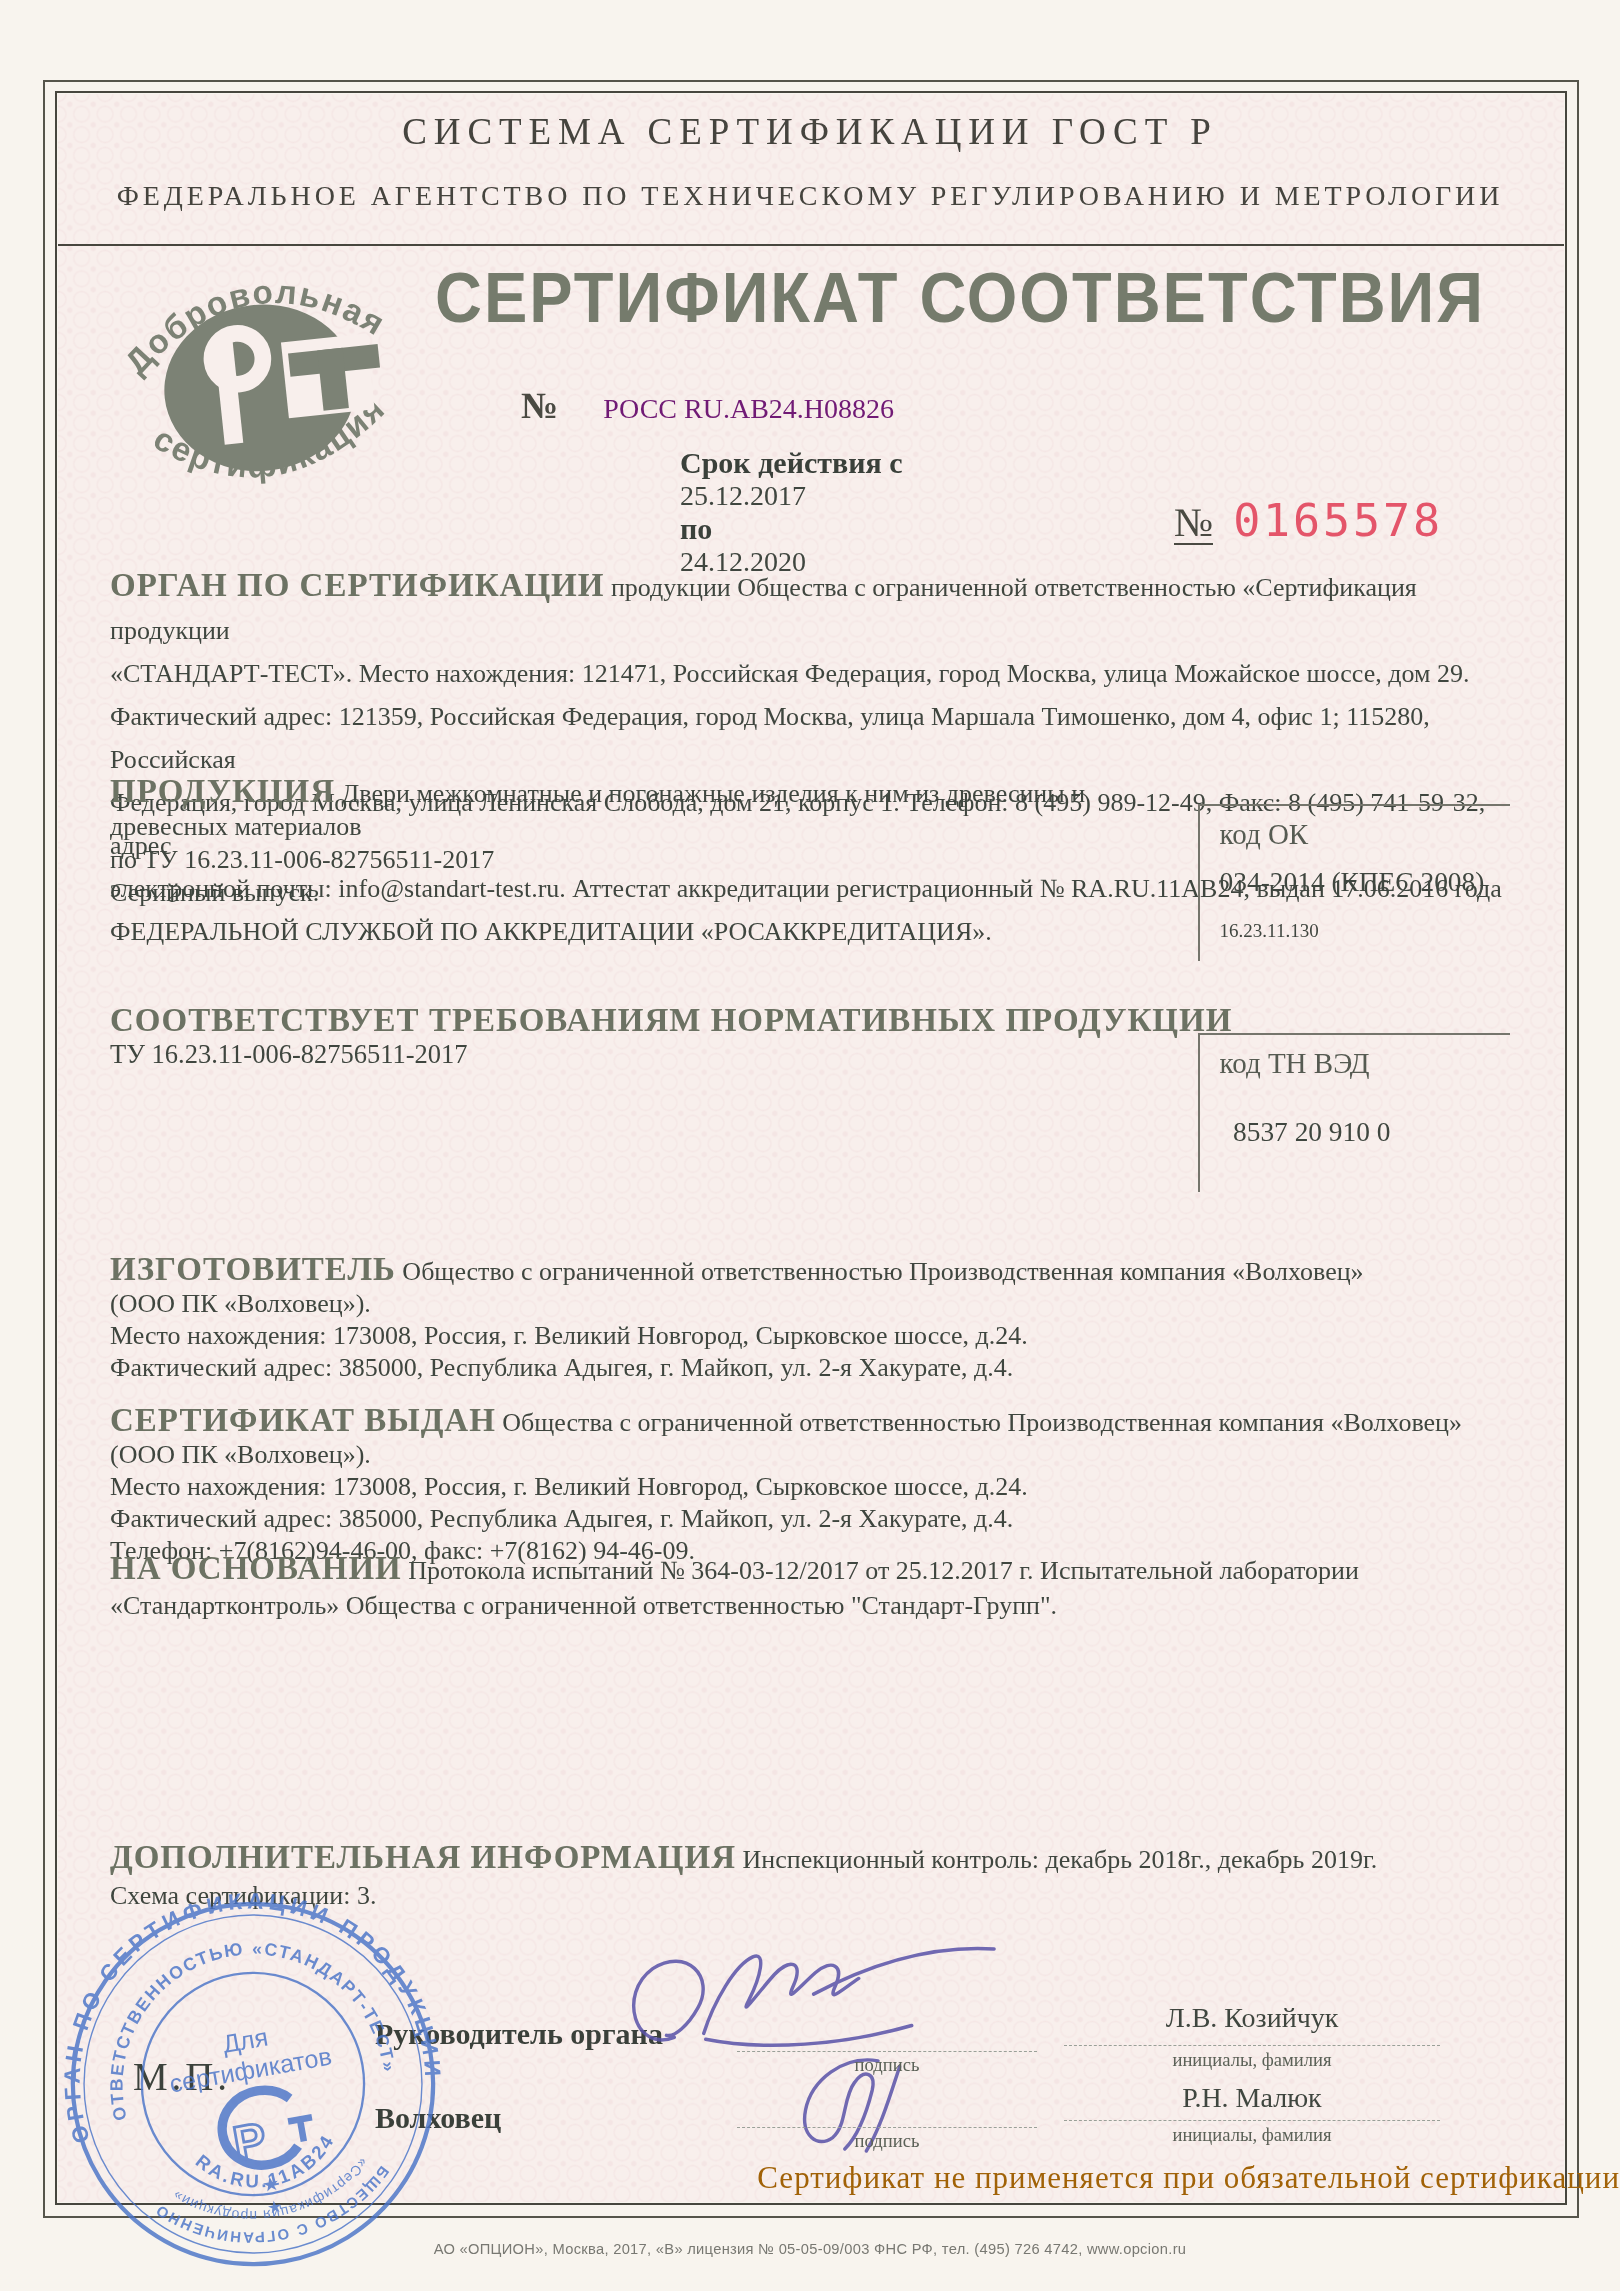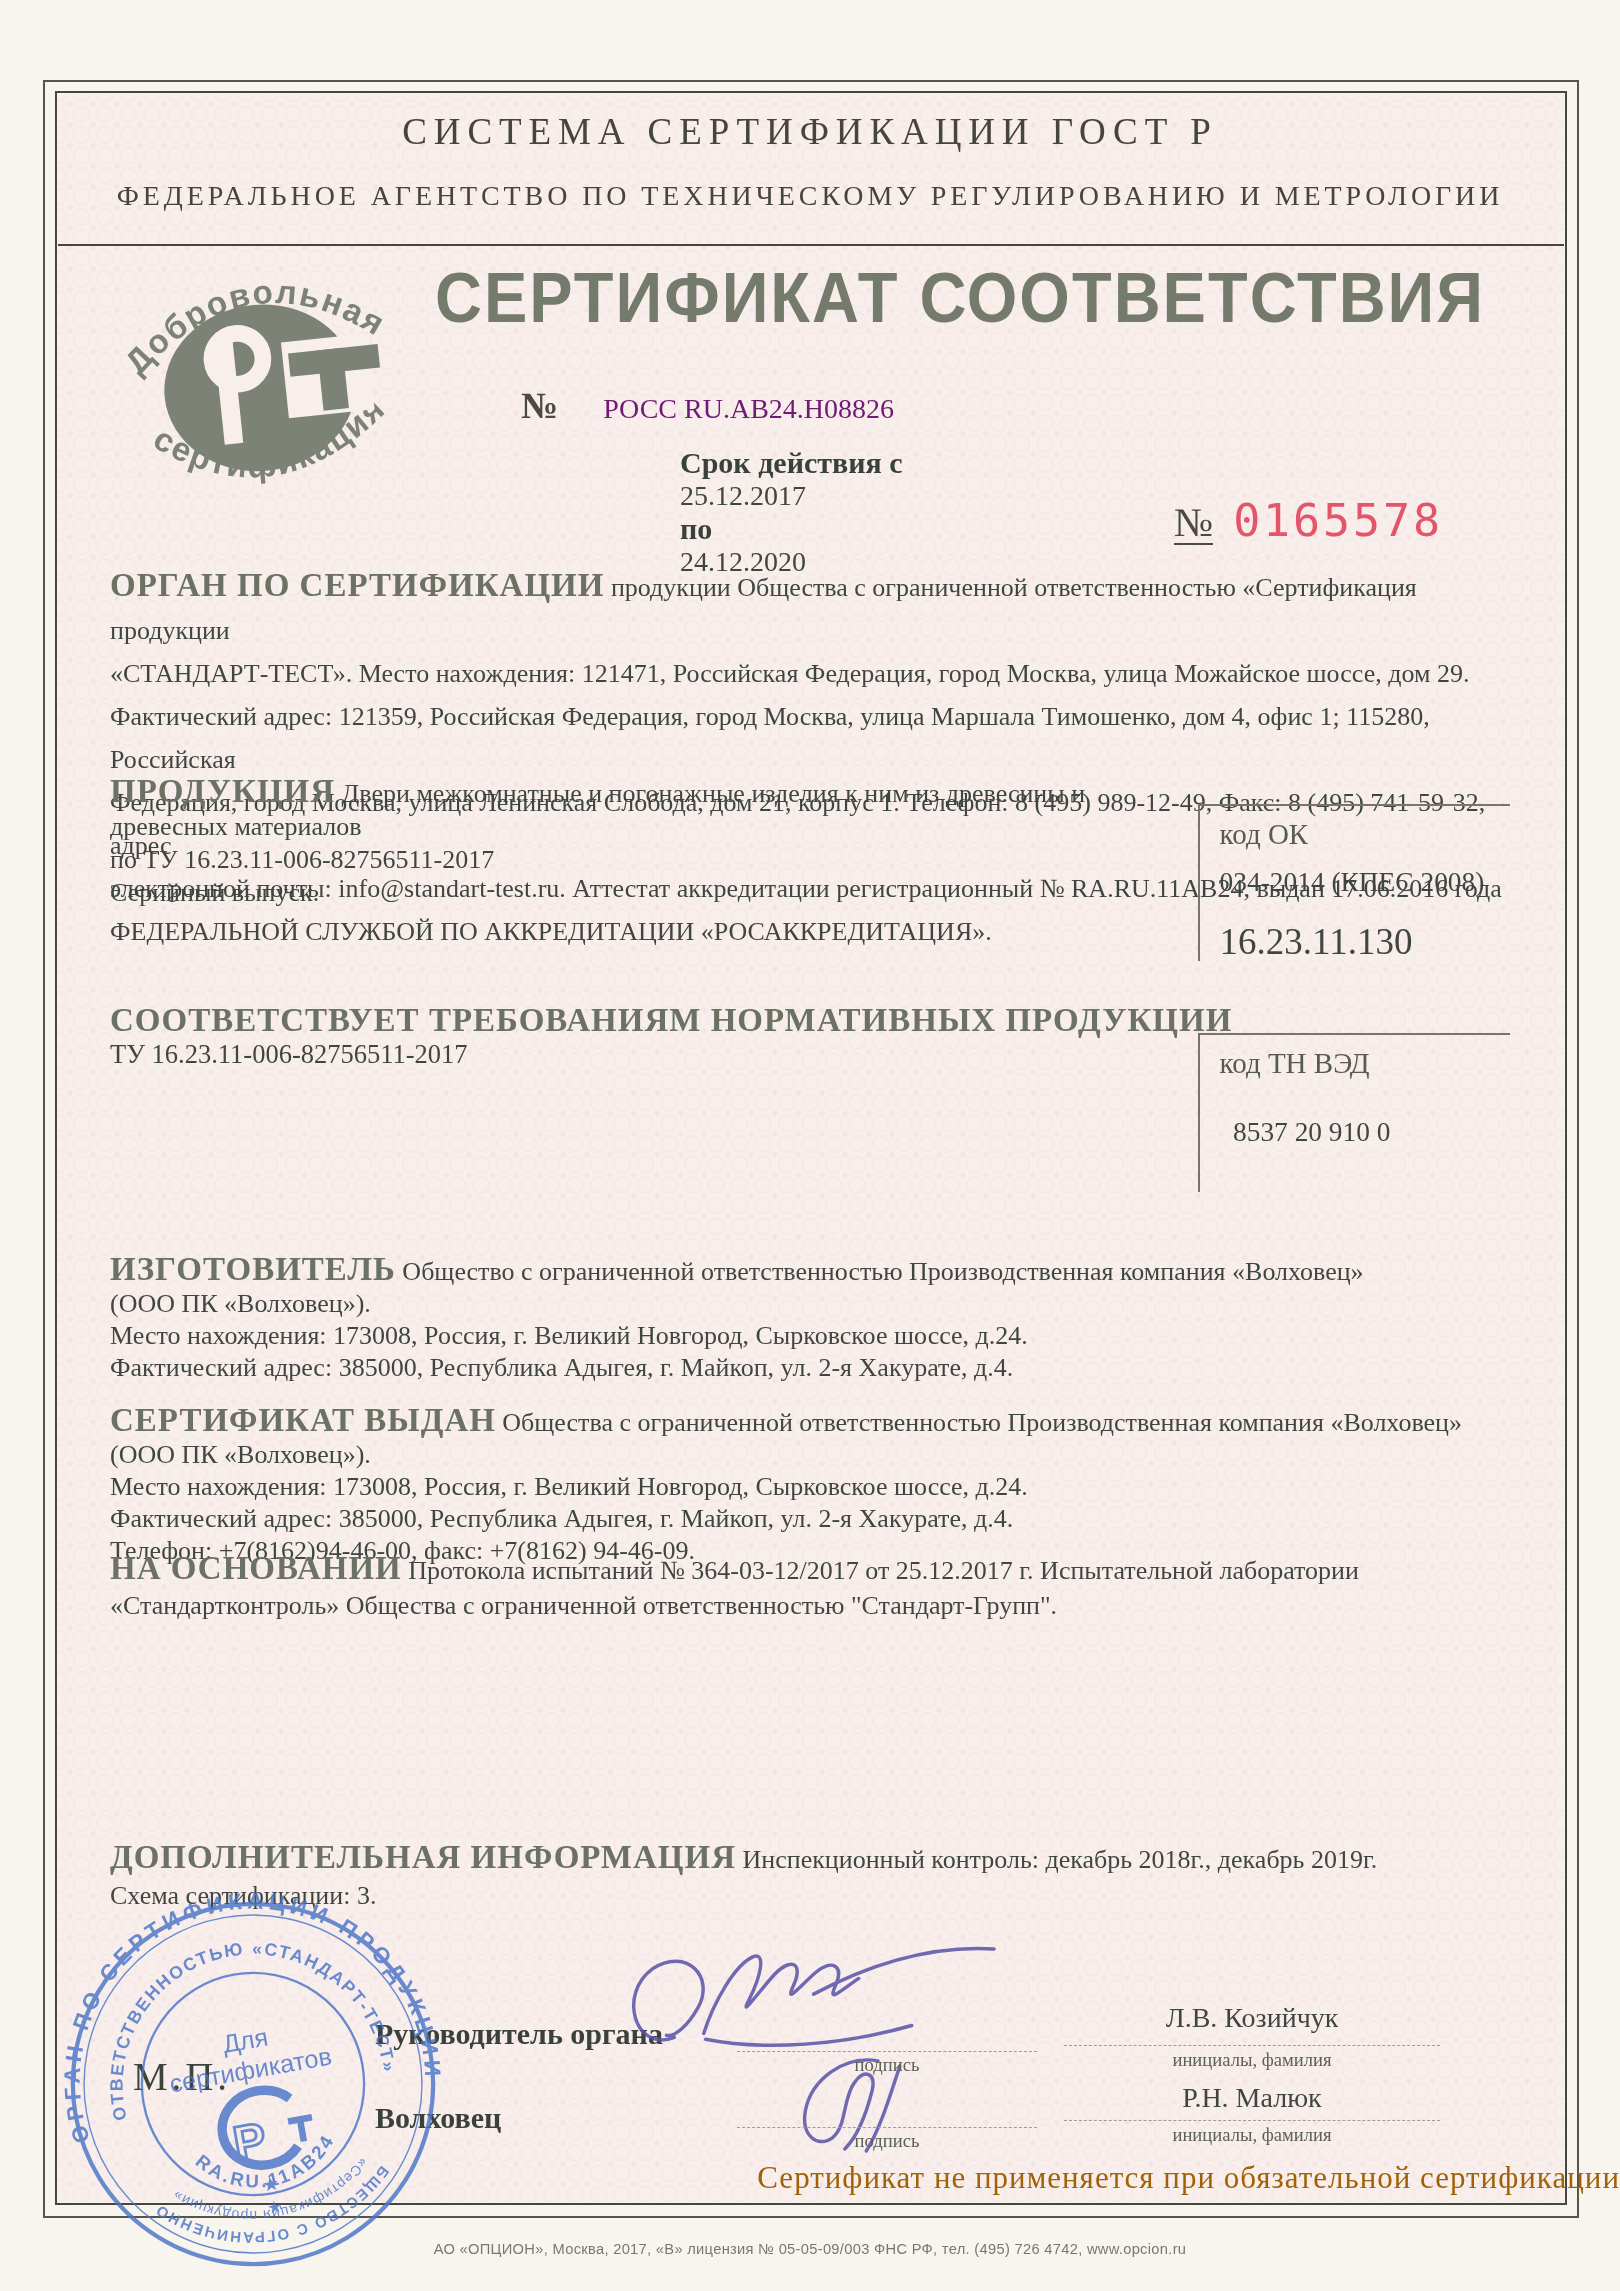--- a/index.html
+++ b/index.html
@@ -44,21 +44,21 @@
   .sec-conf-head{position:absolute;left:110px;top:1002px;}
   .sec-conf-val{position:absolute;left:110px;top:1039px;font-size:26.5px;}
   .sec-manufacturer{top:1255px;line-height:29px;}
   .sec-issued{top:1406px;line-height:29px;}
   .sec-basis{top:1552px;line-height:32px;}
   .sec-additional{top:1841px;line-height:33px;}
   .code-box{position:absolute;left:1198px;width:310px;border-top:2px solid #75756c;border-left:2px solid #75756c;}
   .code-box .lbl{position:absolute;left:19.6px;top:11.8px;font-size:29px;color:#565b52;}
   .box-ok{top:804px;height:155px;}
   .box-ok .v1{position:absolute;left:19.6px;top:61px;font-size:27.4px;}
-  .box-ok .v2{position:absolute;left:19.6px;top:114px;font-size:37px;}
+  .box-ok .v2{position:absolute;left:19.6px;top:114px;font-size:19px;}
   .box-tnved{top:1033px;height:157px;}
   .box-tnved .v1{position:absolute;left:33px;top:82px;font-size:27.4px;}
   .sig-label{position:absolute;left:375px;font-size:30px;font-weight:bold;color:#3a403a;}
   .sig-line{position:absolute;border-top:1.5px dashed #9aa098;}
   .sig-caption{position:absolute;text-align:center;font-size:18.6px;color:#5b6157;}
   .sig-name{position:absolute;text-align:center;font-size:28px;color:#3f463f;}
   .mp{position:absolute;left:133px;top:2054px;font-size:39px;letter-spacing:3.9px;color:#3c423c;}
   .notice{position:absolute;left:0;right:0;top:2160px;text-align:right;font-size:31px;letter-spacing:1px;color:#a16207;}
   .fineprint{position:absolute;left:0;right:0;top:2241px;text-align:center;font-family:"Liberation Sans",sans-serif;font-size:14.7px;color:#787872;letter-spacing:0.3px;}
   .logo-svg{position:absolute;left:103px;top:250px;}

